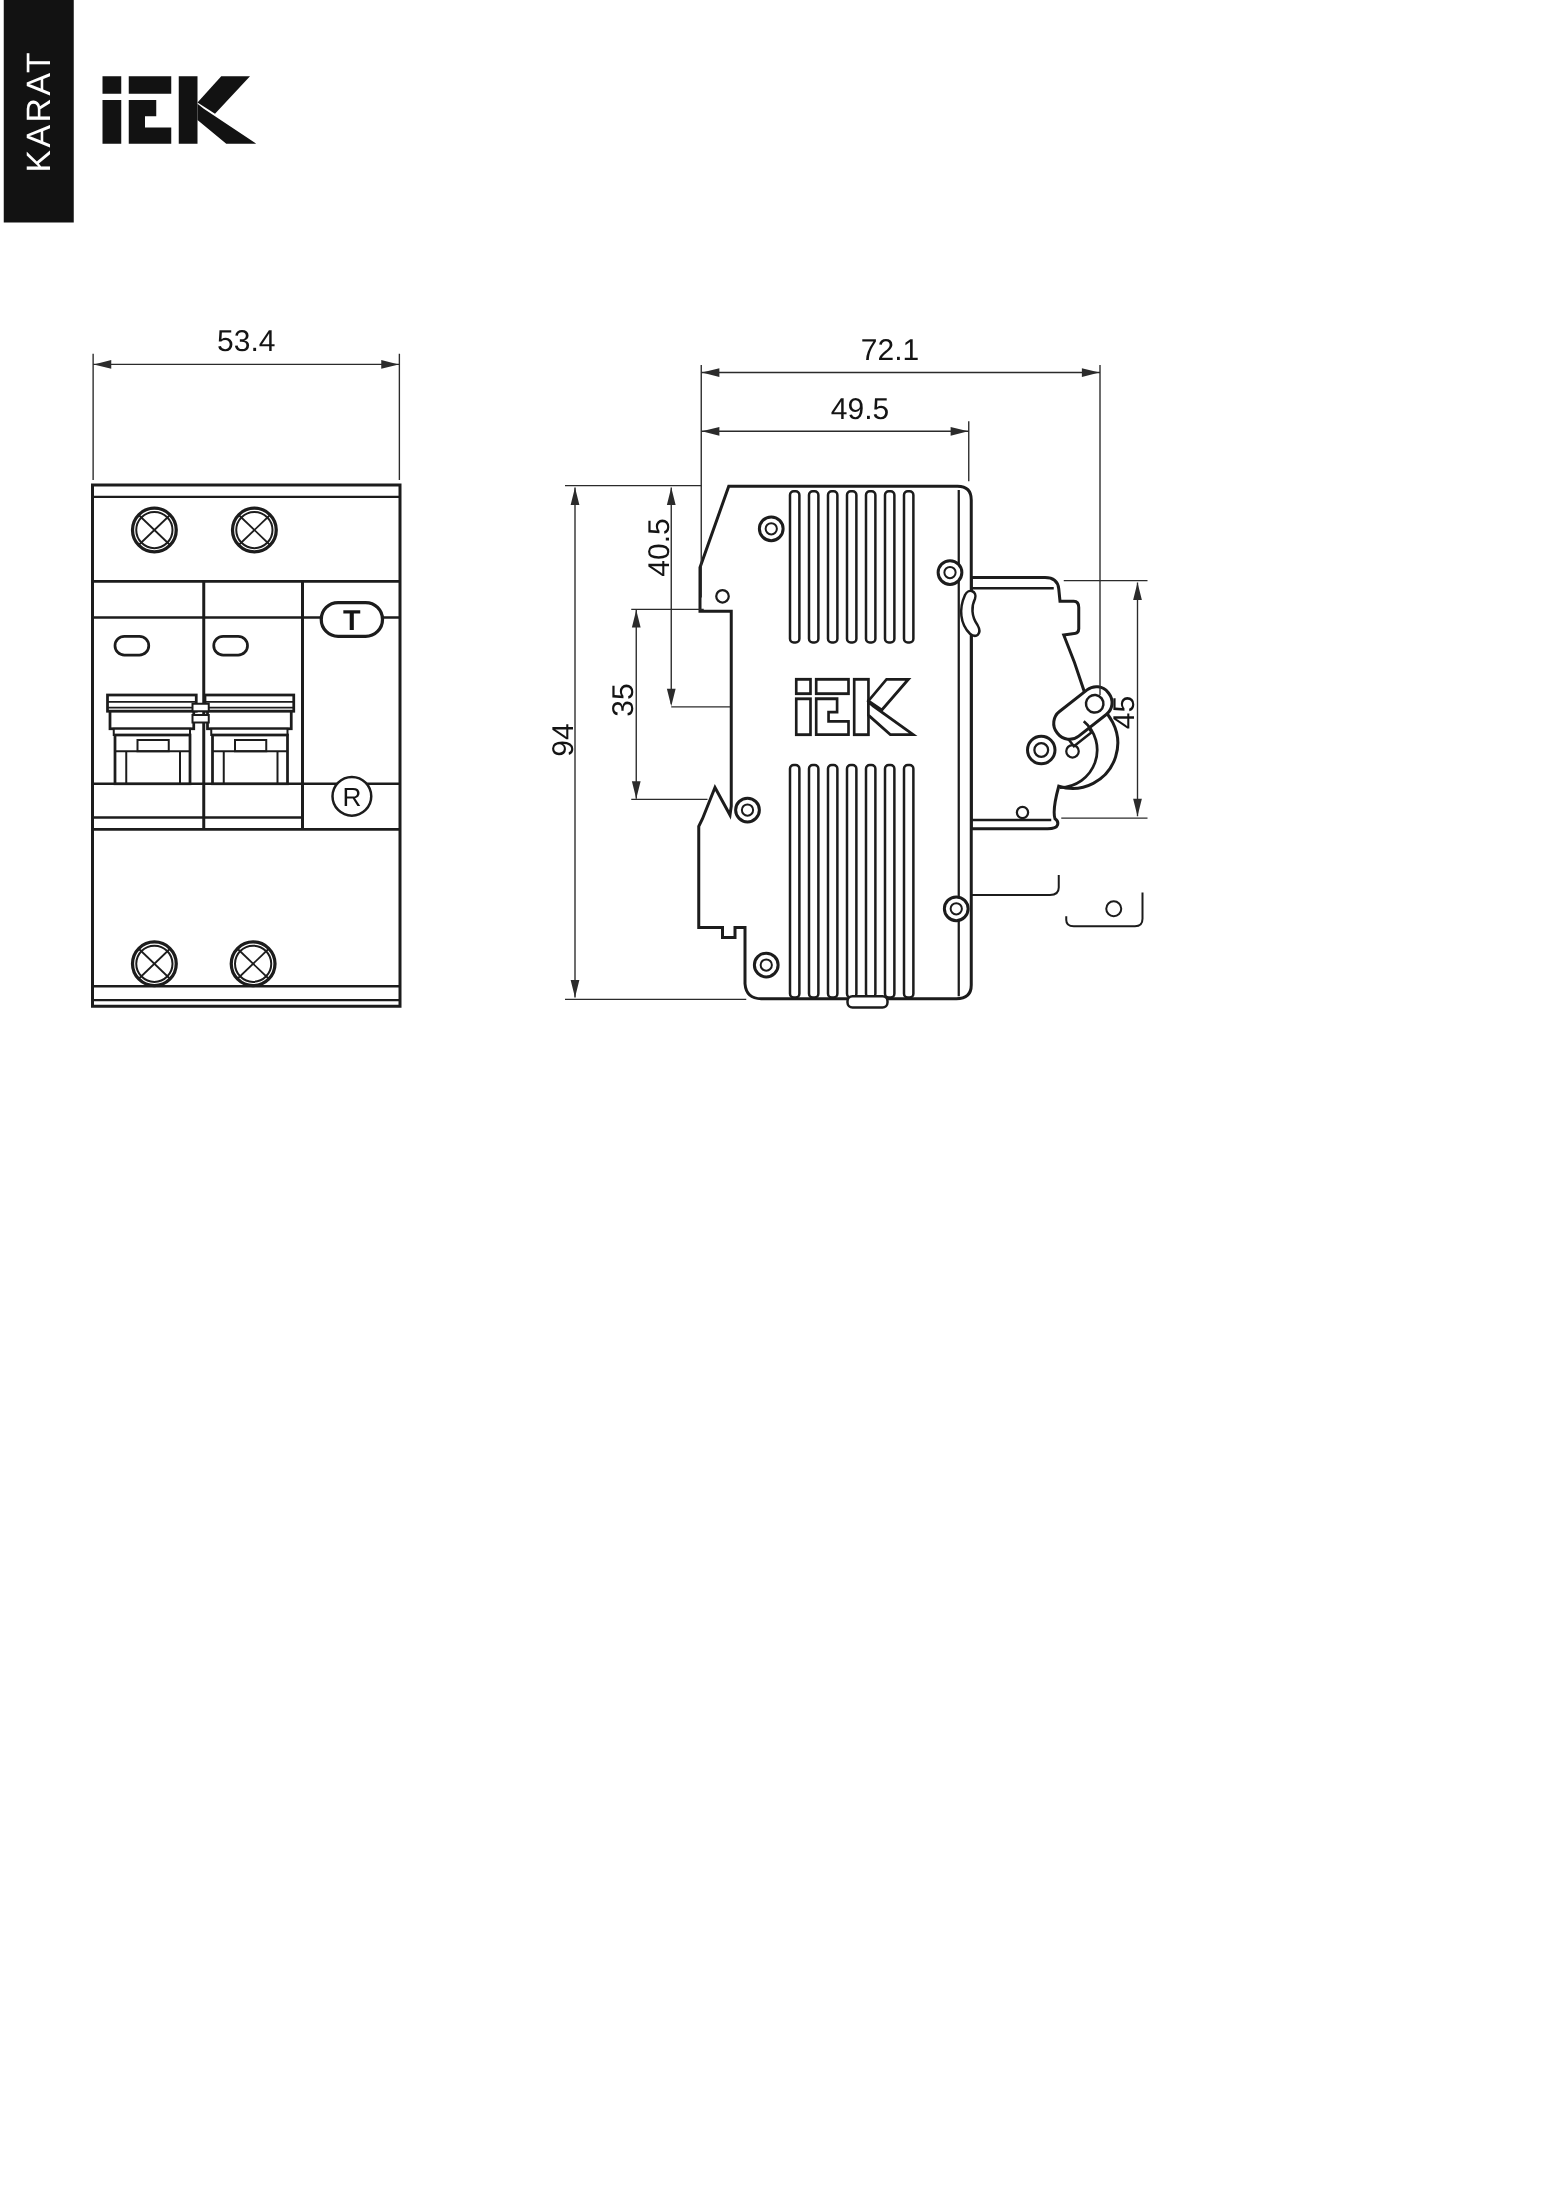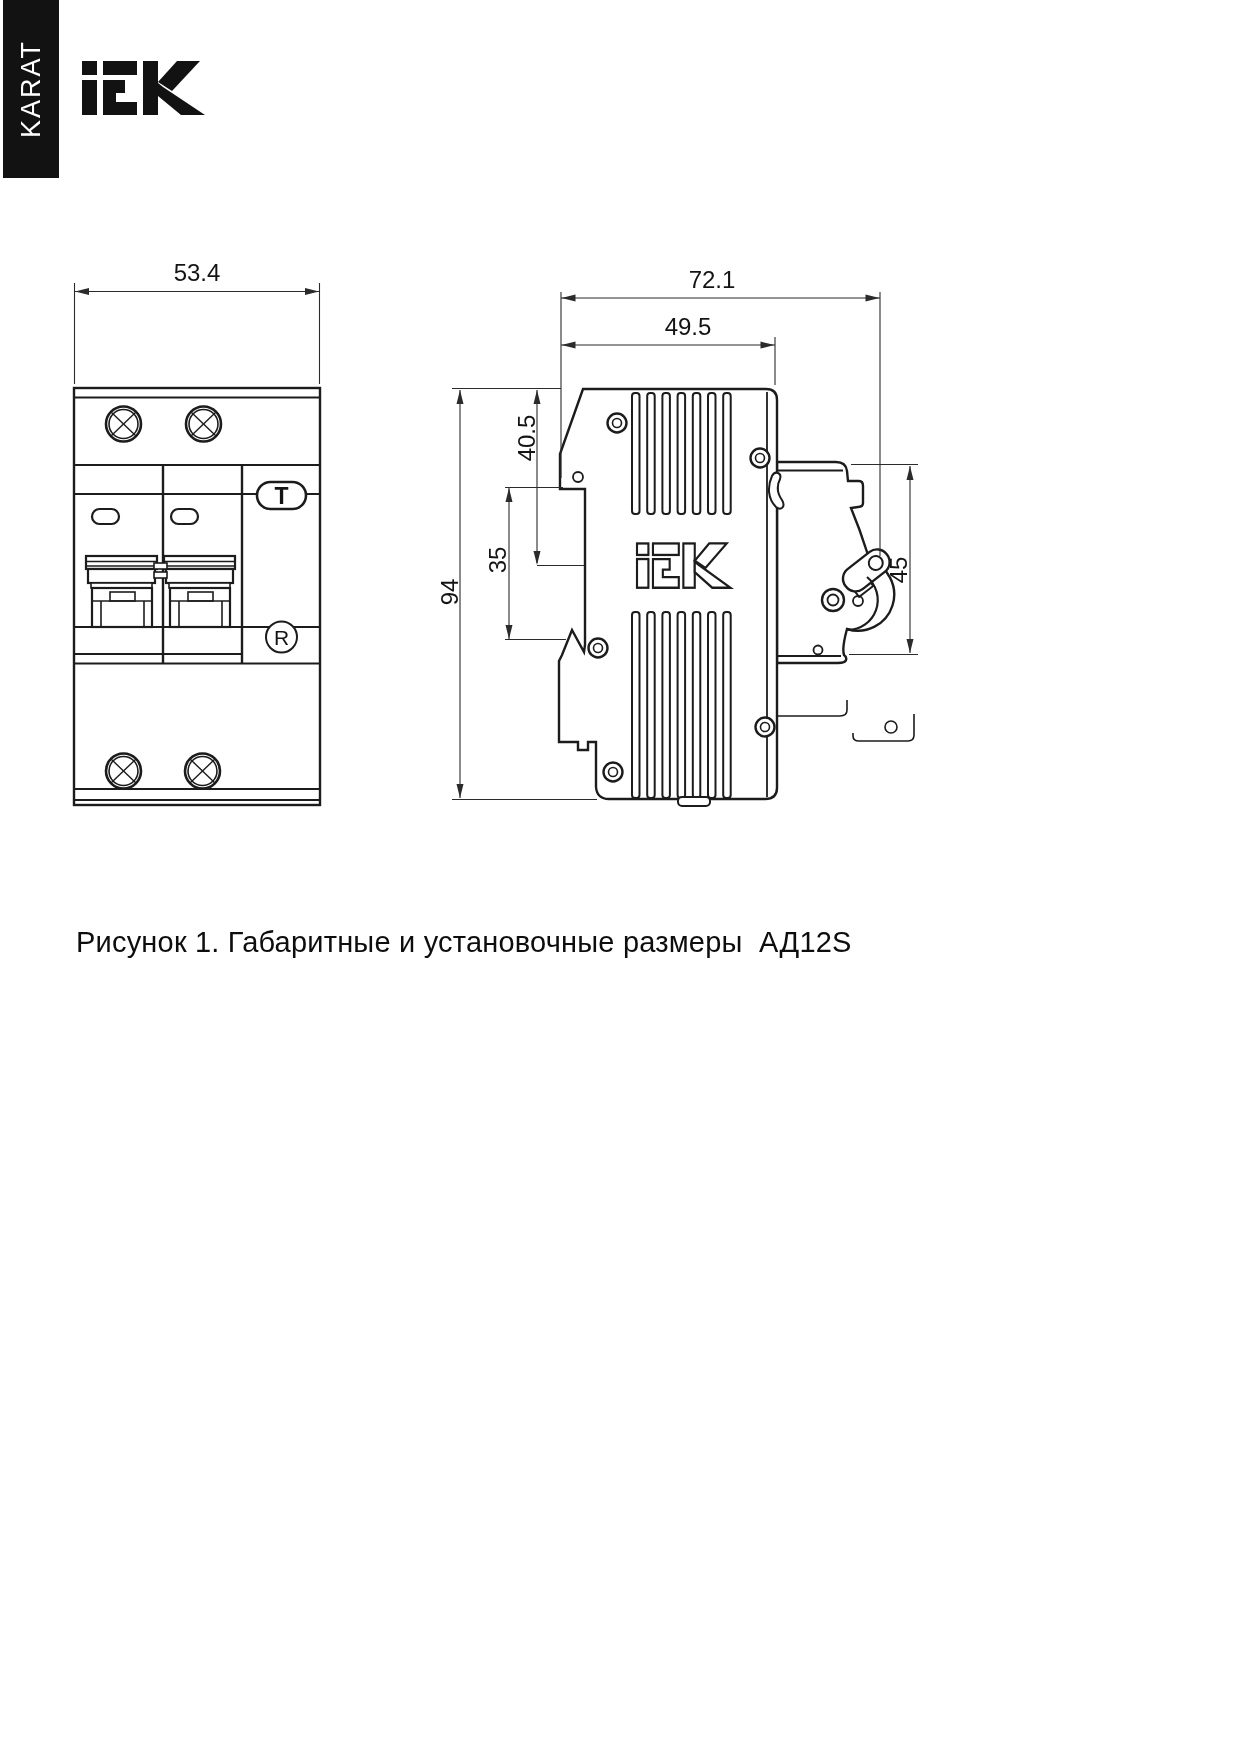--- a/index.html
+++ b/index.html
@@ -258,14 +258,13 @@
     <g>
       <line class="dim" x1="851" y1="464.5" x2="918" y2="464.5"></line>
       <line class="dim" x1="849" y1="654.5" x2="918" y2="654.5"></line>
       <line class="dim" x1="910" y1="466" x2="910" y2="653"></line>
       <polygon class="arr" points="910,466 906.5,480 913.5,480"></polygon>
       <polygon class="arr" points="910,653 906.5,639 913.5,639"></polygon>
       <text class="dtx" text-anchor="middle" transform="translate(899,570) rotate(-90)" dy="0.35em">45</text>
     </g>
   </svg>
 
-  <div class="caption">Рисунок 1. Габаритные и установочные размеры  АД12S</div>
 </div>
 
 </body></html>

